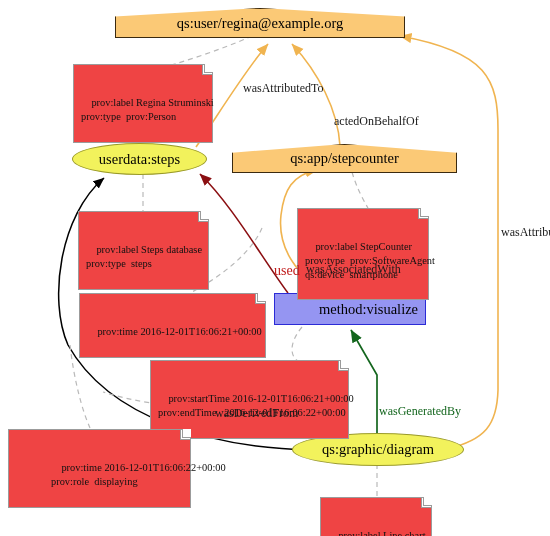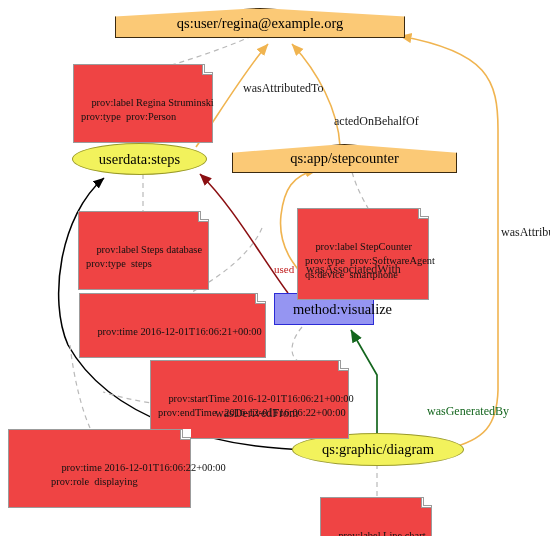--- a/index.html
+++ b/index.html
@@ -15,22 +15,22 @@
 
   .note{position:absolute;box-sizing:border-box;background:#ef4444;border:1px solid #9b9b9b;
         font-size:10.4px;line-height:1.32;color:#111;padding:4px 6px 4px 7px;white-space:pre;}
   .note:after{content:"";position:absolute;right:-1px;top:-1px;width:8px;height:8px;
         background:#fff;border-left:1px solid #9b9b9b;border-bottom:1px solid #9b9b9b;
         transform:none;}
   .note .fold{position:absolute;right:0;top:0;width:9px;height:9px;background:#fff;
         border-left:1px solid #9b9b9b;border-bottom:1px solid #9b9b9b;}
 
   .elabel{position:absolute;font-size:12px;color:#1a1a1a;white-space:nowrap;}
-  .elabel.used{color:#c01c1c;font-size:11px;}
-  .elabel.gen{color:#14661e;margin-left:48px;}
+  .elabel.used{color:#c01c1c;font-size:14px;}
+  .elabel.gen{color:#14661e;}
 </style>
 </head>
 <body>
 
 <div id="stage">
 
   <svg id="wires" viewBox="0 0 550 536">
     <defs>
       <marker id="ah-orange" markerWidth="9" markerHeight="9" refX="7.2" refY="3.2" orient="auto">
         <path d="M0,0 L7.5,3.2 L0,6.4 z" fill="#f0b450"></path>
@@ -81,21 +81,21 @@
   </div>
 
   <div class="node entity" style="left:292px;top:433px;width:172px;height:33px;">
     <span>qs:graphic/diagram</span>
   </div>
 
   <div class="node entity" style="left:72px;top:143px;width:135px;height:32px;">
     <span>userdata:steps</span>
   </div>
 
-  <div class="node activity" style="left:274px;top:293px;width:100px;height:32px;padding-left:37px;">
+  <div class="node activity" style="left:274px;top:293px;width:152px;height:32px;padding-left:37px;">
     <span>method:visualize</span>
   </div>
 
   <div class="note" style="left:73px;top:64px;width:140px;">
     <span class="fold"></span>
     <span>prov:label Regina Struminski
 prov:type  prov:Person</span>
   </div>
 
   <div class="note" style="left:78px;top:211px;width:131px;">

